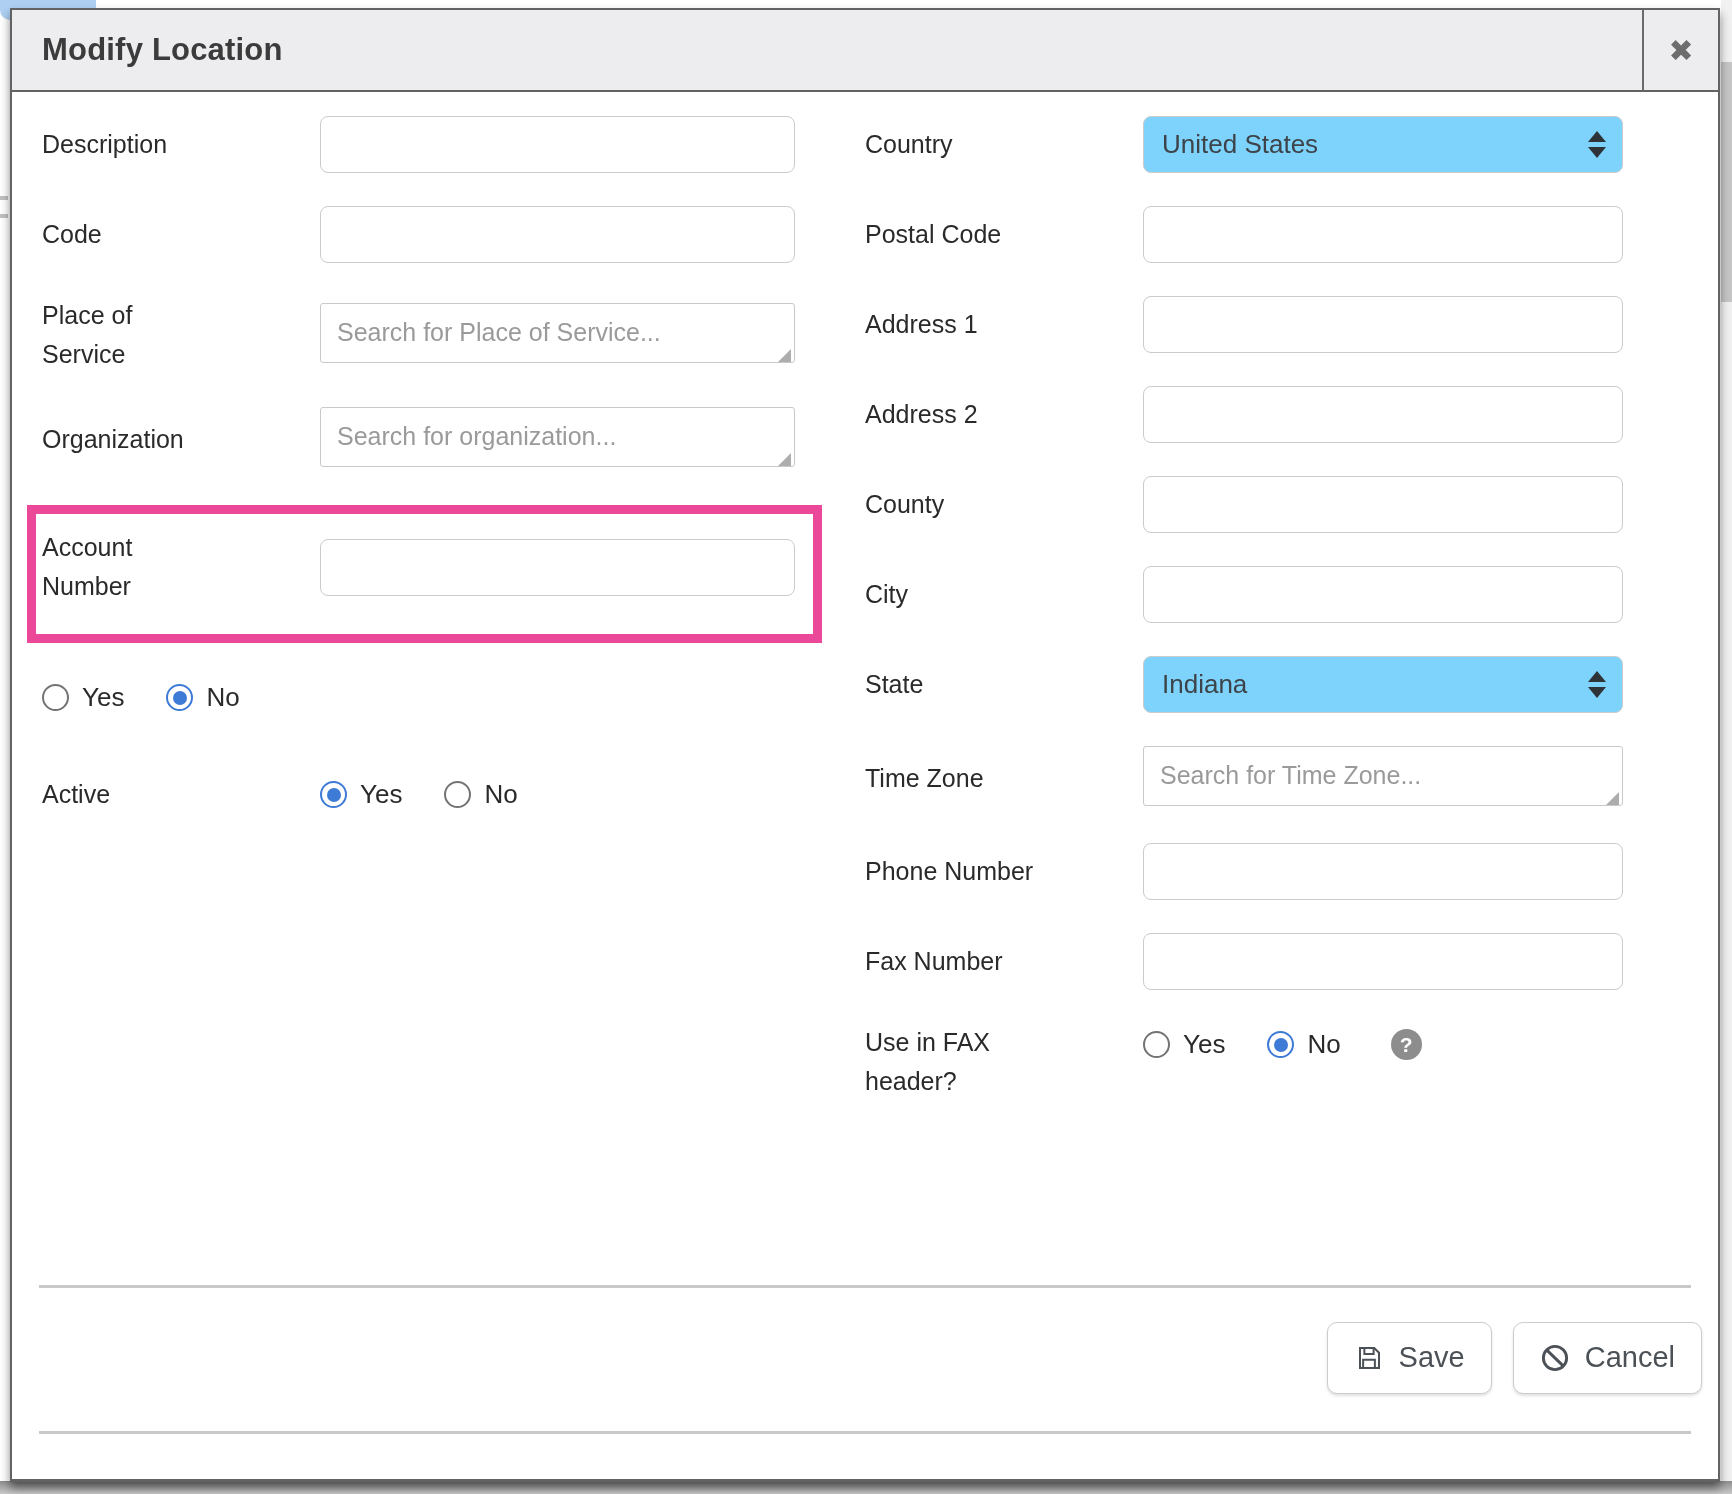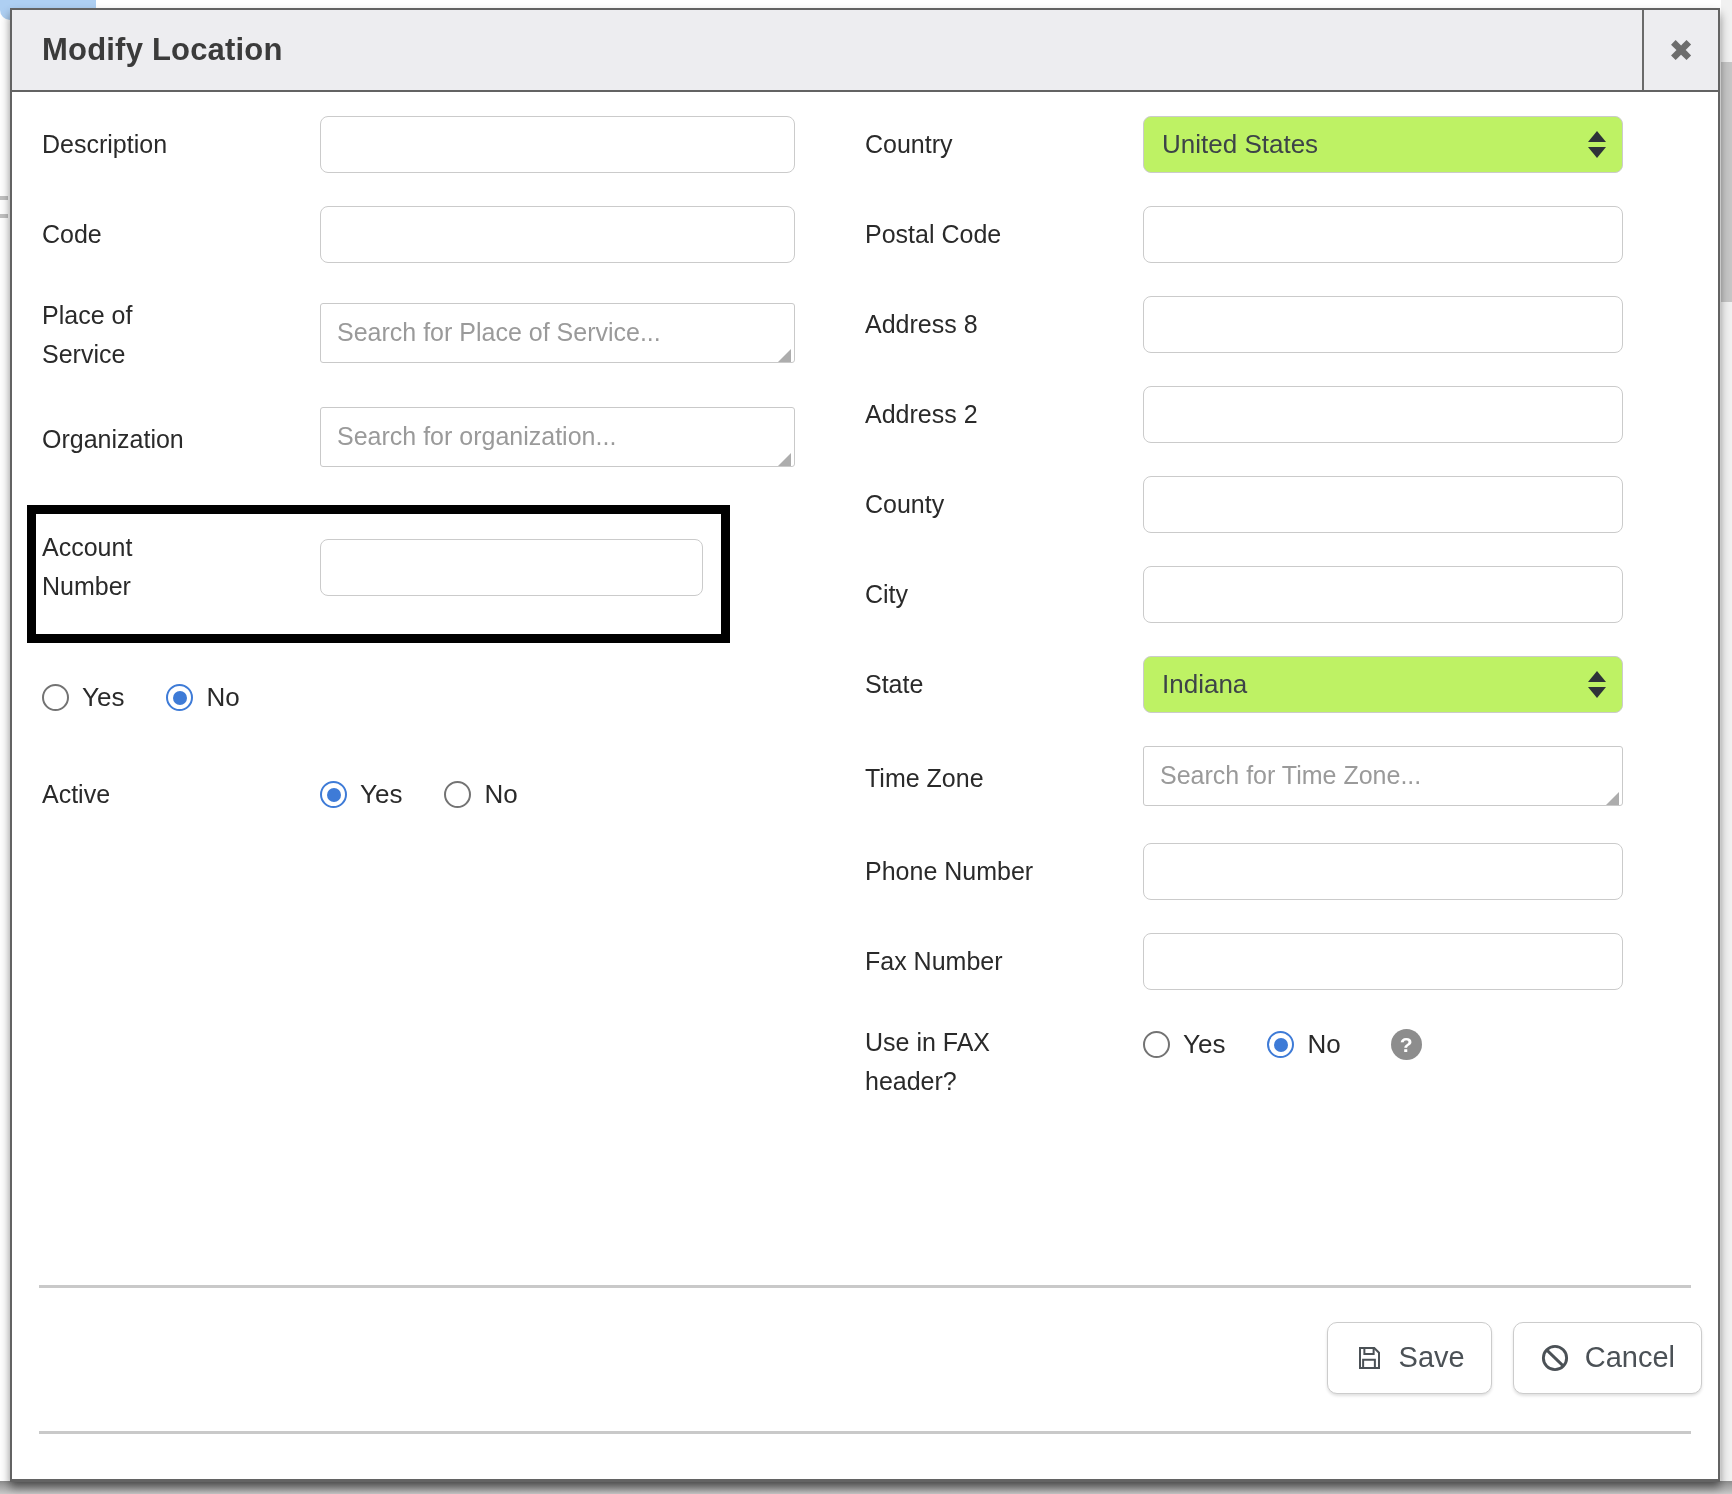--- a/index.html
+++ b/index.html
@@ -44,32 +44,32 @@
   .ta-wrap { position:relative; width:524px; }
   .col-right .ta-wrap { width:480px; }
   .textarea { width:100%; height:60px; border:1.5px solid #c9c9c9; border-radius:3px;
     font-size:25px; color:#333; padding:13px 16px; resize:none; overflow:hidden; outline:none;
     font-family:"Liberation Sans","DejaVu Sans",sans-serif; line-height:1.25; background:#fff; }
   .textarea::placeholder { color:#9a9a9a; opacity:1; }
   .input::placeholder { color:#9a9a9a; opacity:1; }
   .resize-handle { position:absolute; right:4px; bottom:5px; width:0; height:0;
     border-left:13px solid transparent; border-bottom:13px solid #adadad; }
 
-  .select { width:480px; height:57px; border:1.5px solid #cbcbcb; border-radius:8px; background:#bef264;
+  .select { width:480px; height:57px; border:1.5px solid #cbcbcb; border-radius:8px; background:#7dd3fc;
     display:flex; align-items:center; justify-content:space-between; padding:0 16px 0 18px;
     font-size:26px; color:#3d4348; cursor:pointer; }
   .updown { display:flex; flex-direction:column; align-items:center; }
   .tri-up { width:0; height:0; border-left:9px solid transparent; border-right:9px solid transparent;
     border-bottom:11px solid #2e3338; margin-bottom:5px; }
   .tri-down { width:0; height:0; border-left:9px solid transparent; border-right:9px solid transparent;
     border-top:11px solid #2e3338; }
 
   
-  .highlight-box { border:9px solid #000000; margin-left:-15px; margin-top:34px; margin-bottom:33px;
-    width:703px; padding:14px 18px 28px 6px; }
+  .highlight-box { border:9px solid #ec4899; margin-left:-15px; margin-top:34px; margin-bottom:33px;
+    width:795px; padding:14px 18px 28px 6px; }
   .highlight-box .row { margin-bottom:0; }
 
   
   .radio-group { display:flex; align-items:center; }
   .radio-group.nudge { margin-top:6px; }
   .radio-opt { display:inline-flex; align-items:center; margin-right:42px; cursor:pointer; }
   .radio-circle { width:27px; height:27px; border-radius:50%; border:2.5px solid #737373;
     background:#fff; position:relative; flex:0 0 27px; }
   .radio-opt.selected .radio-circle { border-color:#3e7bd7; }
   .radio-opt.selected .radio-circle::after { content:""; position:absolute; left:50%; top:50%;
@@ -188,21 +188,21 @@
               </span>
             </div>
           </div>
 
           <div class="row">
             <div class="label">Postal Code</div>
             <input class="input" type="text" value="" style="">
           </div>
 
           <div class="row">
-            <div class="label">Address 8</div>
+            <div class="label">Address 1</div>
             <input class="input" type="text" value="" style="">
           </div>
 
           <div class="row">
             <div class="label">Address 2</div>
             <input class="input" type="text" value="" style="">
           </div>
 
           <div class="row">
             <div class="label">County</div>

